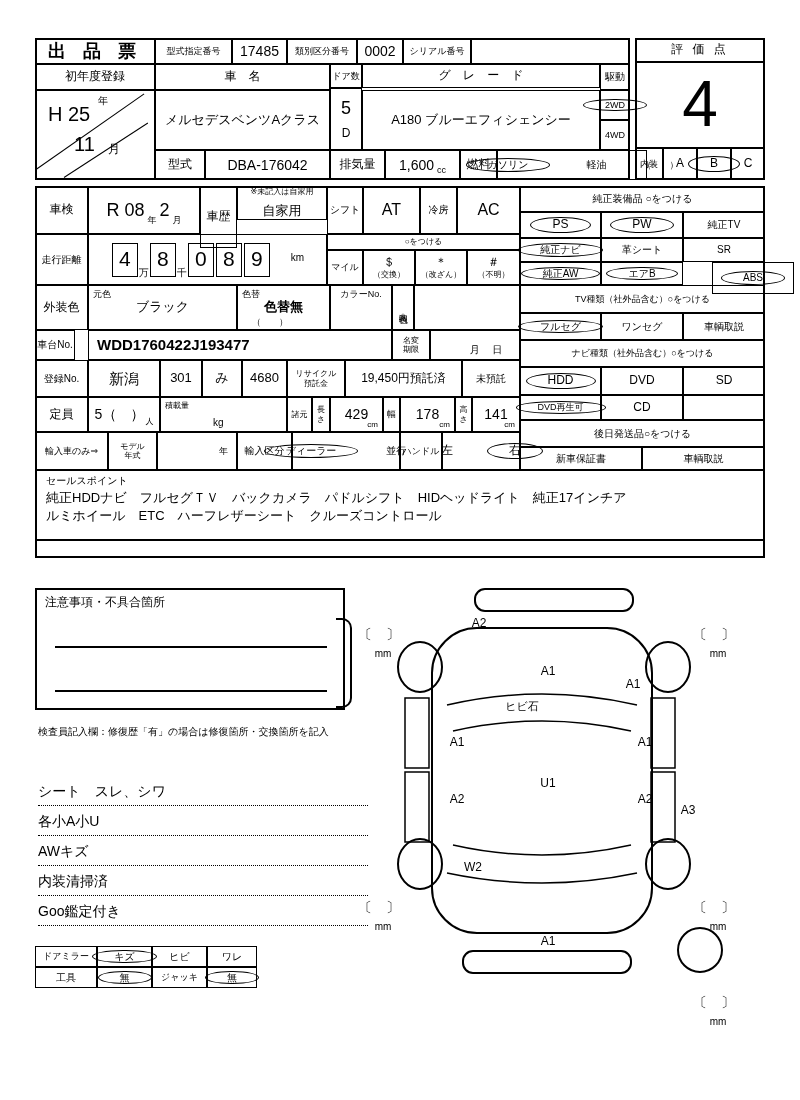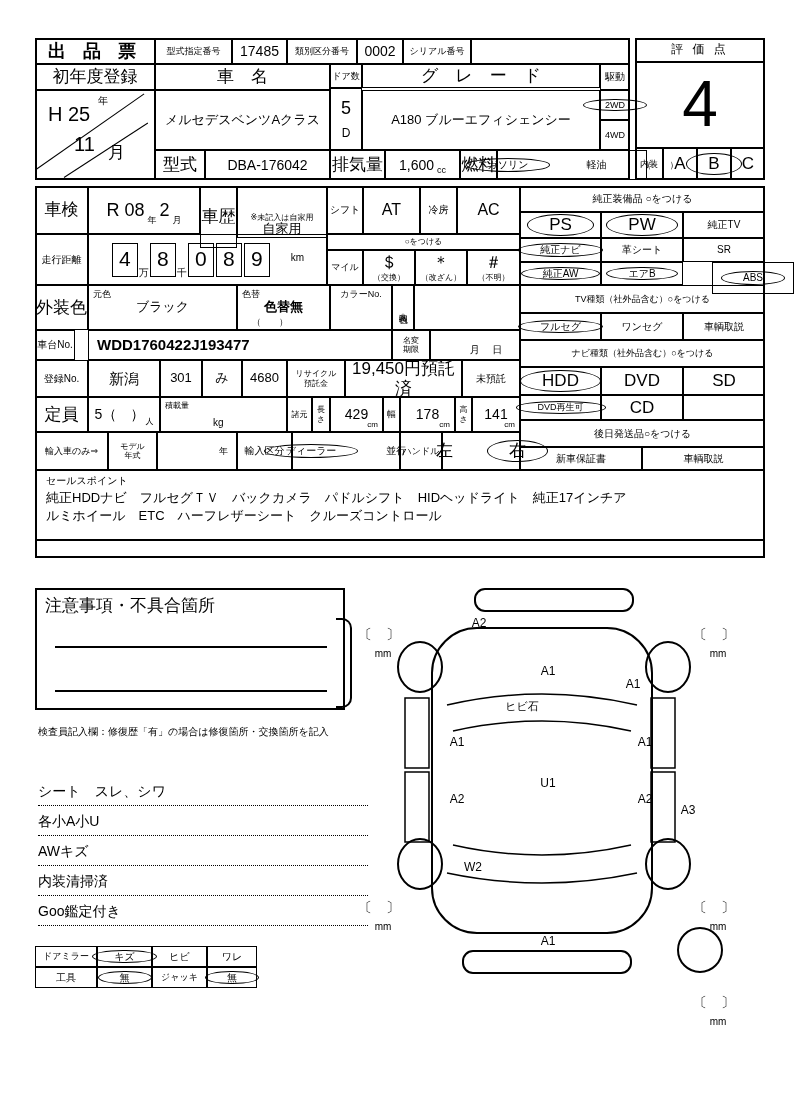--- a/index.html
+++ b/index.html
@@ -7,21 +7,21 @@
 .sheet{position:relative;width:800px;height:1100px;background:#fff;overflow:hidden}
 .c{position:absolute;border:1px solid #000;display:flex;align-items:center;justify-content:center;text-align:center;line-height:1.15;background:transparent}
 .b2{border-width:2px}
 .nb{border:none}
 .col{flex-direction:column}
 .jl{justify-content:flex-start}
 .jr{justify-content:flex-end}
 .at{align-items:flex-start}
 .ab{align-items:flex-end}
 .pre{white-space:pre-line}.pl8{padding-left:8px}
-.s8{font-size:8px}.s9{font-size:9px}.s10{font-size:10px}.s11{font-size:17px}.s12{font-size:12px}
+.s8{font-size:8px}.s9{font-size:9px}.s10{font-size:10px}.s11{font-size:12px}.s12{font-size:12px}
 .s13{font-size:13px}.s14{font-size:14px}.s15{font-size:15px}.s16{font-size:16px}.s18{font-size:18px}
 .s20{font-size:20px}.s64{font-size:64px}
 .bold{font-weight:bold}
 .ls3{letter-spacing:3px}.ls6{letter-spacing:6px}
 .mk{display:inline-block;padding:0 21px;border:1.5px solid transparent;border-radius:50%;white-space:nowrap}
 .mk.circled{border-color:#000}
 .digit{display:inline-flex;align-items:center;justify-content:center;width:26px;height:34px;border:1px solid #000;font-size:21px;margin:0 1px;flex:none}
 .vert{writing-mode:vertical-rl;letter-spacing:1px}
 .dline{display:block;position:absolute;height:1px;background:#000}
 .hline{position:absolute;height:1.5px;background:#000}
@@ -109,21 +109,21 @@
   <div class="c b2" style="left:35px;top:186px;width:730px;height:372px"></div>
 
   <div class="c s11" style="left:35px;top:186px;width:53px;height:48px">車検</div>
   <div class="c" style="left:88px;top:186px;width:112px;height:48px;gap:3px">
     <span class="s18">R 08</span>
     <span class="s9" style="align-self:flex-end;padding-bottom:8px">年</span>
     <span class="s18">2</span>
     <span class="s9" style="align-self:flex-end;padding-bottom:8px">月</span>
   </div>
   <div class="c s11" style="left:200px;top:186px;width:37px;height:62px">車歴</div>
-  <div class="c col" style="left:237px;top:186px;width:90px;height:52px;justify-content:flex-end">
+  <div class="c col" style="left:237px;top:186px;width:90px;height:34px;justify-content:space-between">
     <span class="s8">※未記入は自家用</span>
     <span class="s13">自家用</span>
   </div>
   <div class="c s10" style="left:327px;top:186px;width:36px;height:48px">シフト</div>
   <div class="c s16" style="left:363px;top:186px;width:57px;height:48px">AT</div>
   <div class="c s10" style="left:420px;top:186px;width:37px;height:48px">冷房</div>
   <div class="c s16" style="left:457px;top:186px;width:63px;height:48px">AC</div>
 
   <div class="c s10" style="left:35px;top:234px;width:53px;height:51px">走行距離</div>
   <div class="c" style="left:88px;top:234px;width:239px;height:51px">

